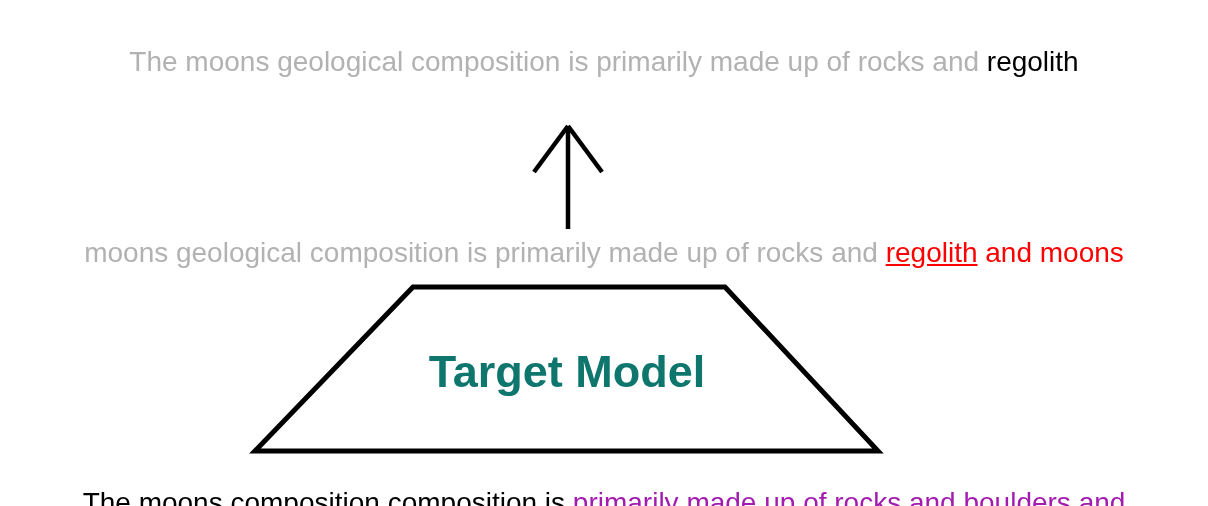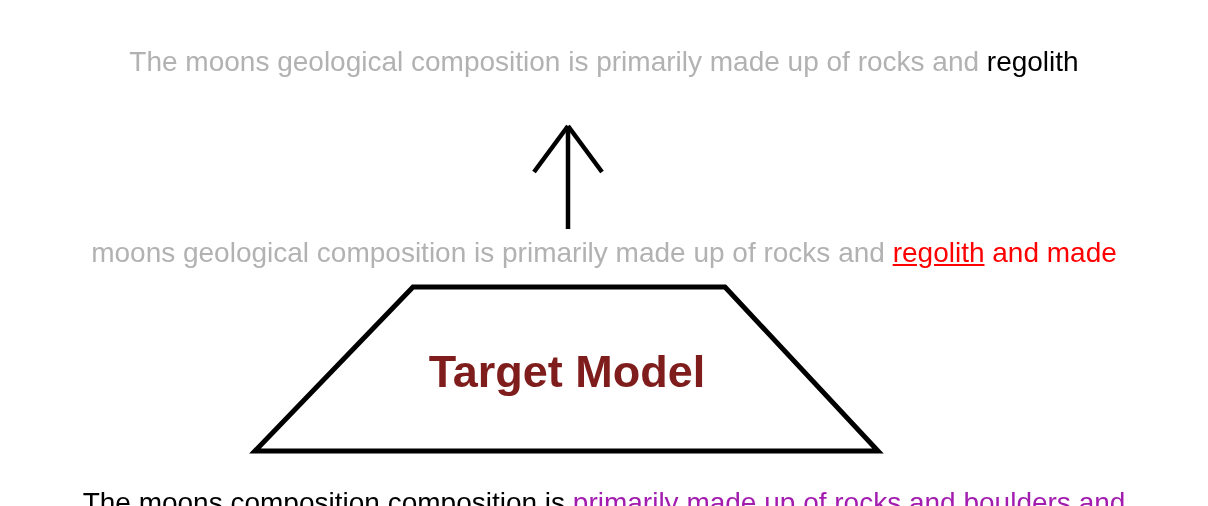--- a/index.html
+++ b/index.html
@@ -39,21 +39,21 @@
     width: 1208px;
     height: 506px;
   }
   .model-label {
     position: absolute;
     top: 318px;
     left: 567px;
     transform: translateX(-50%);
     font-size: 45px;
     font-weight: bold;
-    color: #7f1d1d;
+    color: #0f766e;
     white-space: nowrap;
   }
 </style>
 </head>
 <body>
 
 <div class="canvas">
 
   <svg class="shapes-svg" viewBox="0 0 1208 506" aria-hidden="true">
 
@@ -61,19 +61,19 @@
       <line x1="568" y1="201" x2="568" y2="99"></line>
       <line x1="568" y1="98" x2="534" y2="144"></line>
       <line x1="568" y1="98" x2="602" y2="144"></line>
     </g>
 
     <polygon points="413,259 725,259 878,423 255,423" fill="#ffffff" stroke="#000000" stroke-width="5" stroke-linejoin="miter"></polygon>
   </svg>
 
   <div class="text-line top-line"><span class="muted">The moons geological composition is primarily made up of rocks and </span><span class="black">regolith</span></div>
 
-  <div class="text-line middle-line"><span class="muted">moons geological composition is primarily made up of rocks and </span><span class="red-underline">regolith</span><span class="red"> and made</span></div>
+  <div class="text-line middle-line"><span class="muted">moons geological composition is primarily made up of rocks and </span><span class="red-underline">regolith</span><span class="red"> and moons</span></div>
 
   <div class="model-label">Target Model</div>
 
   <div class="text-line bottom-line"><span class="black">The moons composition composition is </span><span class="blue">primarily made up of rocks and boulders and</span></div>
 
 </div>
 
 </body></html>

